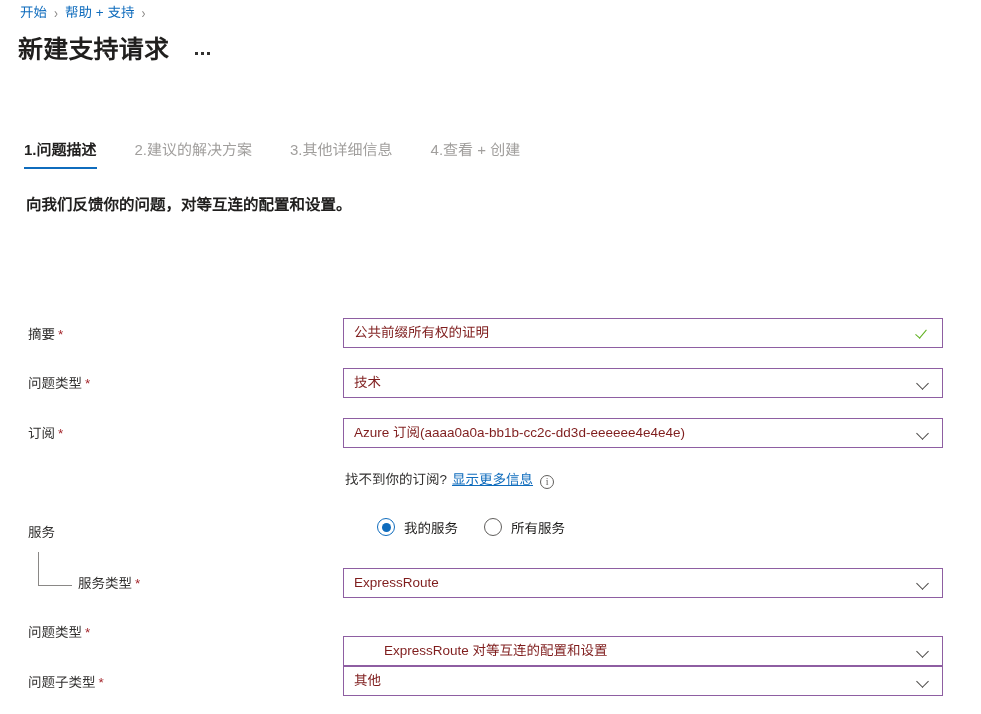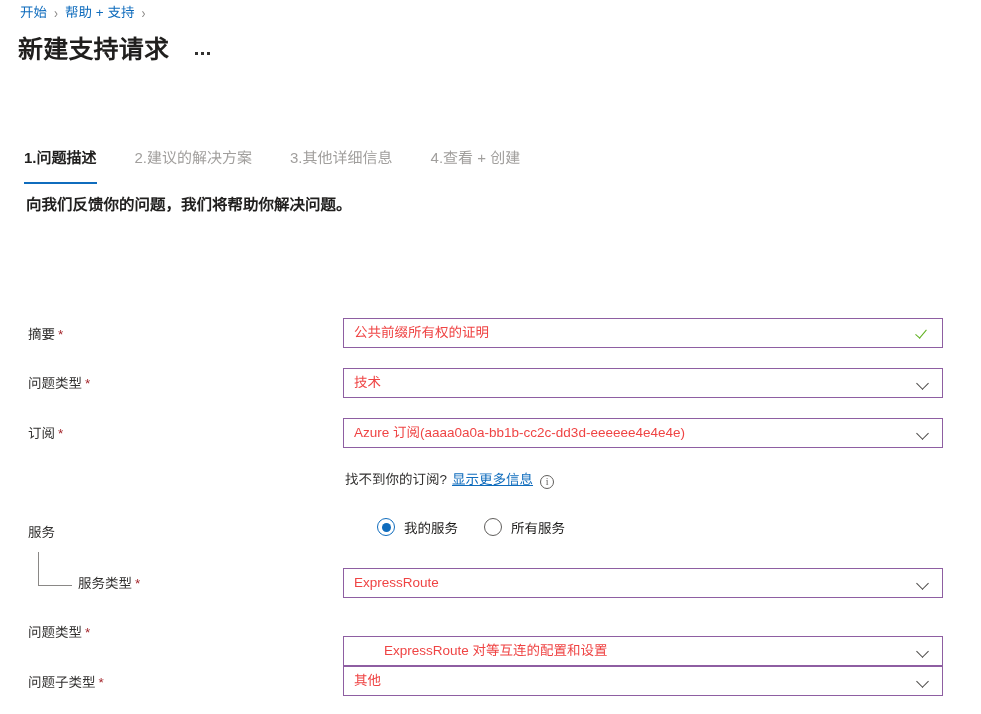--- a/index.html
+++ b/index.html
@@ -77,25 +77,24 @@
     position: absolute;
     left: 24px; top: 140px;
     display: flex;
     align-items: flex-start;
   }
   .tab {
     position: relative;
     font-size: 15px;
     line-height: 20px;
     color: #a19f9d;
-    padding: 0 0 16px 0;
+    padding: 0 0 9px 0;
     margin-right: 38px;
     cursor: pointer;
     white-space: nowrap;
-    margin-top: 8px;
   }
   .tab.active {
     color: #201f1e;
     font-weight: 600;
   }
   .tab.active::after {
     content: "";
     position: absolute;
     left: 0; right: 0; bottom: 0;
     height: 2.5px;
@@ -141,21 +140,21 @@
     position: absolute;
     left: 343px;
     width: 600px;
     height: 30px;
     border: 1px solid #8e5ea2;
     background: #ffffff;
     display: flex;
     align-items: center;
     padding: 0 8px 0 10px;
     font-size: 13.5px;
-    color: #ef4444;
+    color: #7f1d1d;
     cursor: pointer;
   }
   .control .val {
     flex: 1 1 auto;
     white-space: nowrap;
     overflow: hidden;
     text-overflow: ellipsis;
     line-height: 18px;
   }
 
@@ -302,21 +301,21 @@
     </span>
   </div>
 
   <div class="tabs">
     <div class="tab active">1.问题描述</div>
     <div class="tab">2.建议的解决方案</div>
     <div class="tab">3.其他详细信息</div>
     <div class="tab">4.查看 + 创建</div>
   </div>
 
-  <div class="intro-heading">向我们反馈你的问题，我们将帮助你解决问题。</div>
+  <div class="intro-heading">向我们反馈你的问题，对等互连的配置和设置。</div>
 
   <div class="form">
 
     <div class="field-label" style="top:326px;">
       <span>摘要</span><span class="req">*</span>
     </div>
     <div class="control" style="top:318px;">
       <span class="val">公共前缀所有权的证明</span>
       <span class="check"></span>
     </div>

